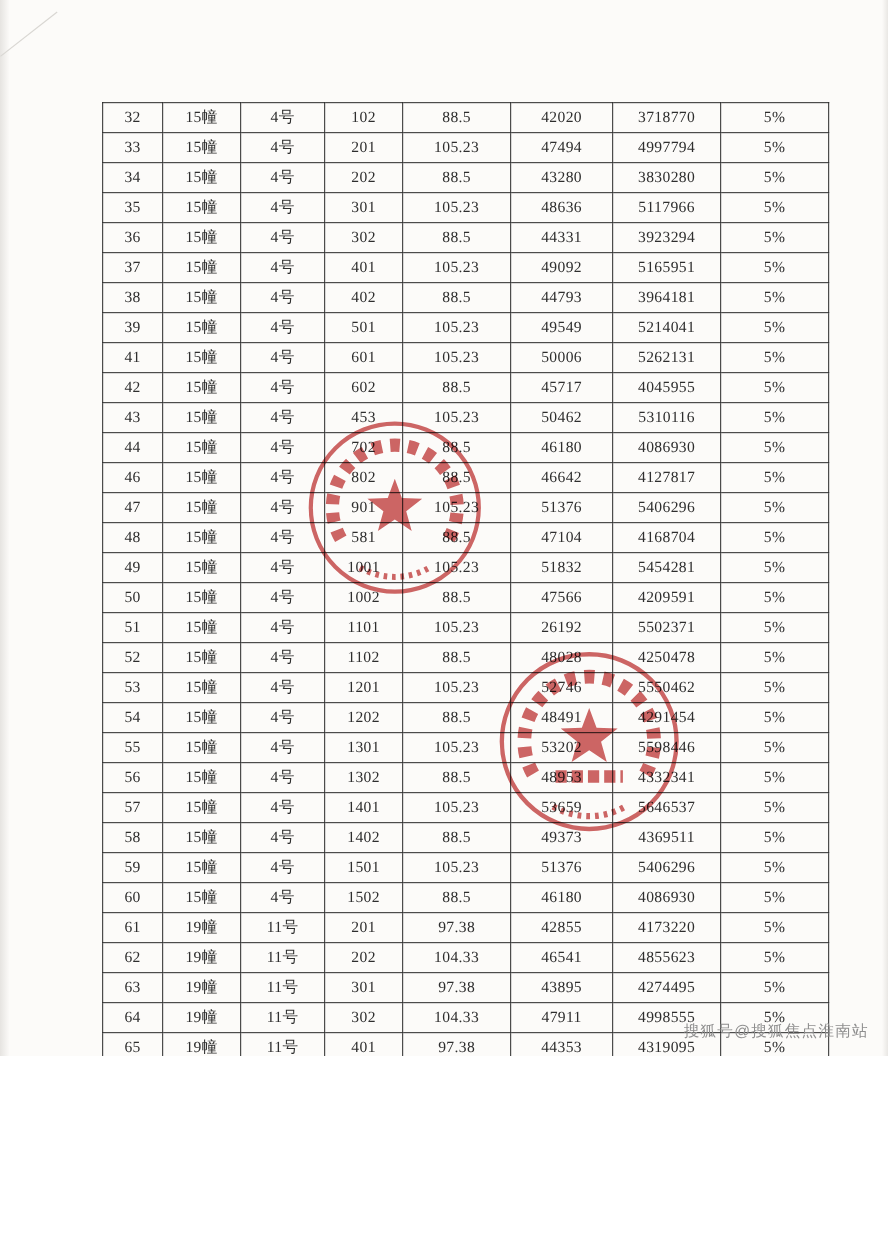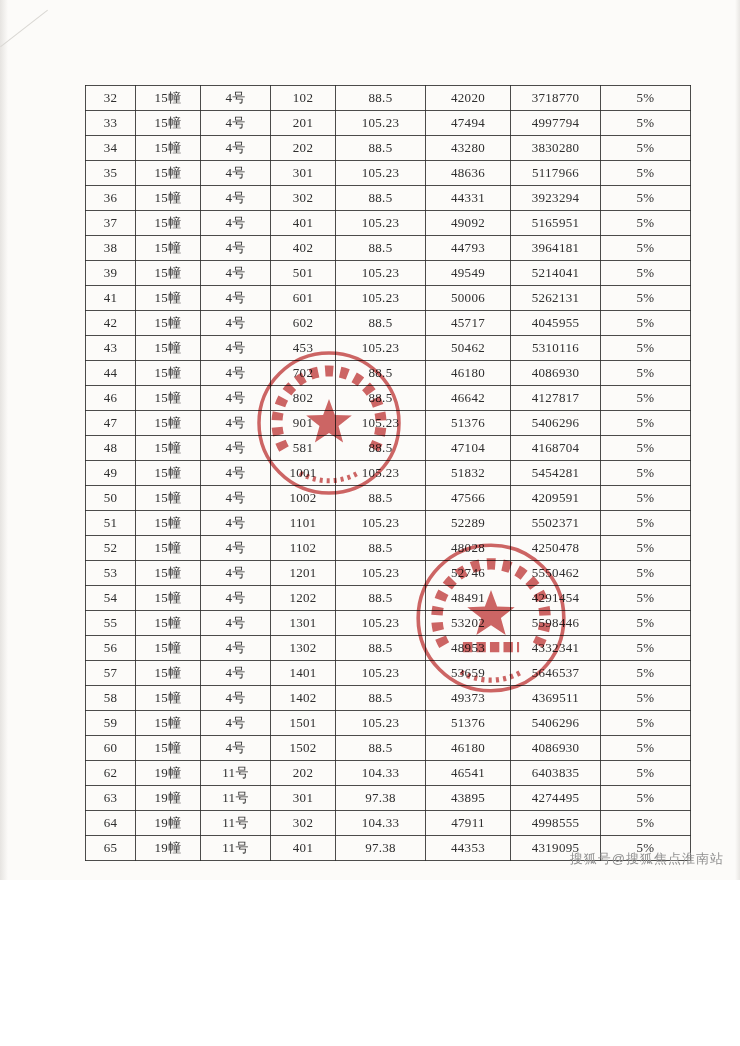--- a/index.html
+++ b/index.html
@@ -258,21 +258,21 @@
           <td>47566</td>
           <td>4209591</td>
           <td>5%</td>
         </tr>
         <tr>
           <td>51</td>
           <td>15幢</td>
           <td>4号</td>
           <td>1101</td>
           <td>105.23</td>
-          <td>52289</td>
+          <td>26192</td>
           <td>5502371</td>
           <td>5%</td>
         </tr>
         <tr>
           <td>52</td>
           <td>15幢</td>
           <td>4号</td>
           <td>1102</td>
           <td>88.5</td>
           <td>48028</td>
@@ -350,30 +350,40 @@
           <td>5%</td>
         </tr>
         <tr>
           <td>60</td>
           <td>15幢</td>
           <td>4号</td>
           <td>1502</td>
           <td>88.5</td>
           <td>46180</td>
           <td>4086930</td>
+          <td>5%</td>
+        </tr>
+        <tr>
+          <td>61</td>
+          <td>19幢</td>
+          <td>11号</td>
+          <td>201</td>
+          <td>97.38</td>
+          <td>42855</td>
+          <td>4173220</td>
           <td>5%</td>
         </tr>
         <tr>
           <td>62</td>
           <td>19幢</td>
           <td>11号</td>
           <td>202</td>
           <td>104.33</td>
           <td>46541</td>
-          <td>6403835</td>
+          <td>4855623</td>
           <td>5%</td>
         </tr>
         <tr>
           <td>63</td>
           <td>19幢</td>
           <td>11号</td>
           <td>301</td>
           <td>97.38</td>
           <td>43895</td>
           <td>4274495</td>

